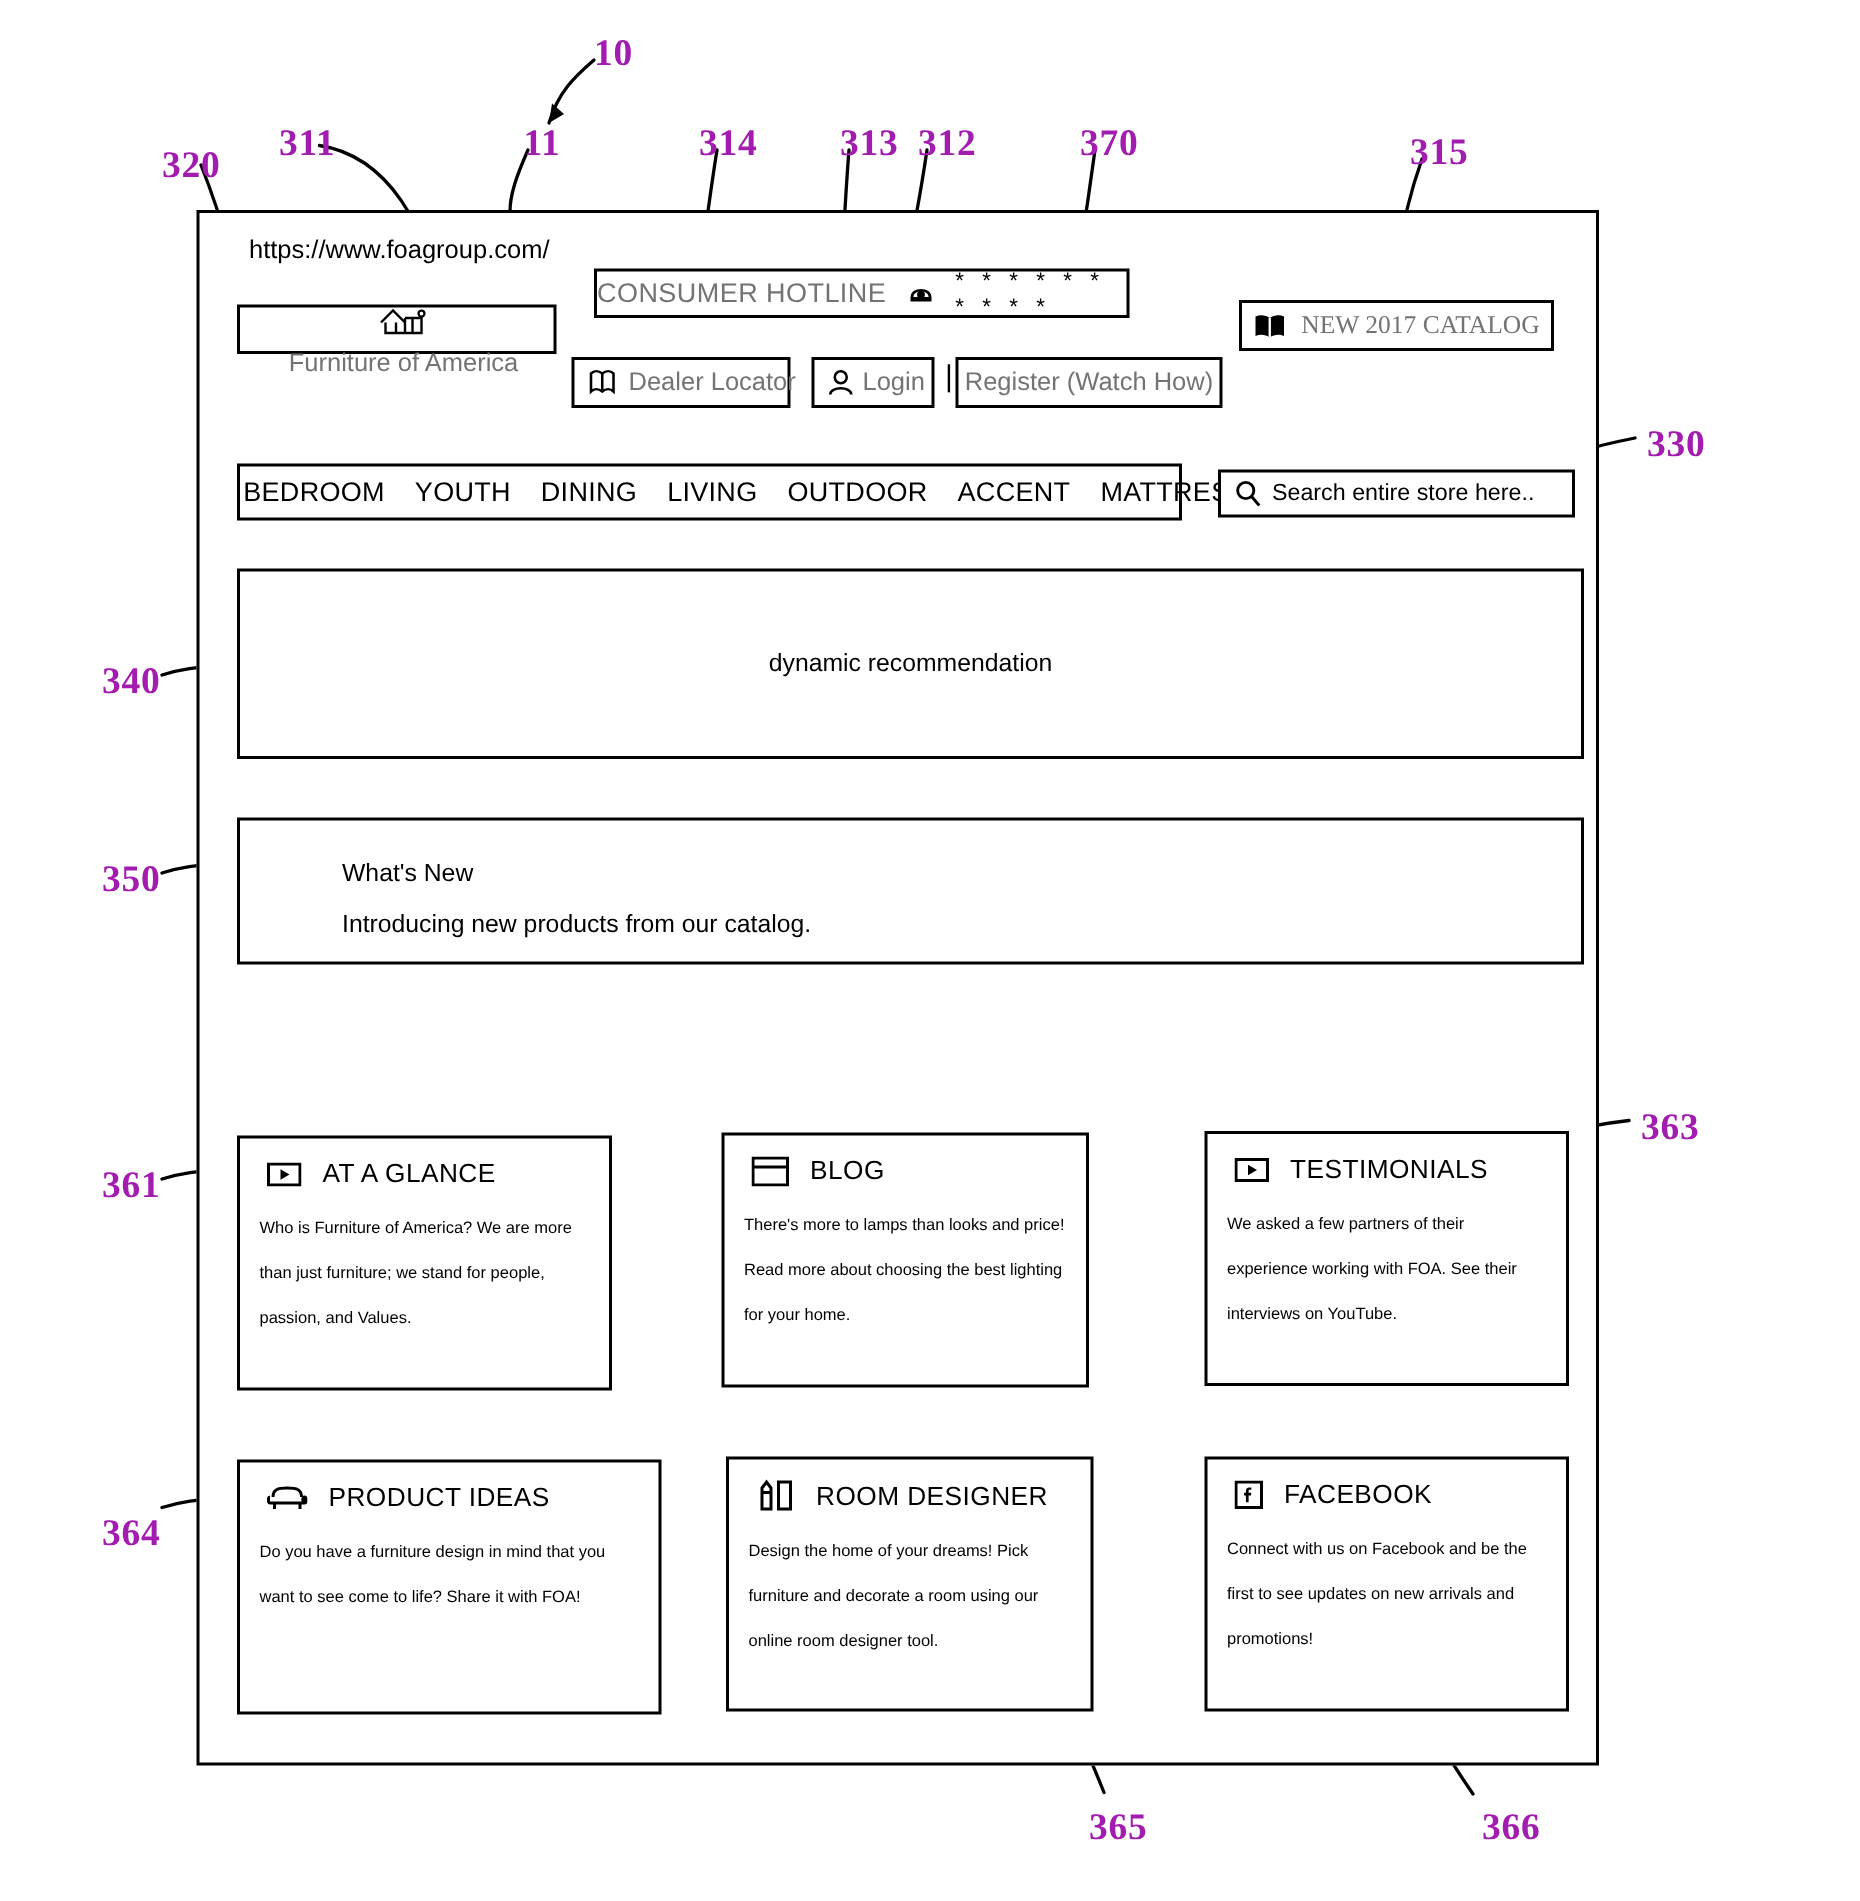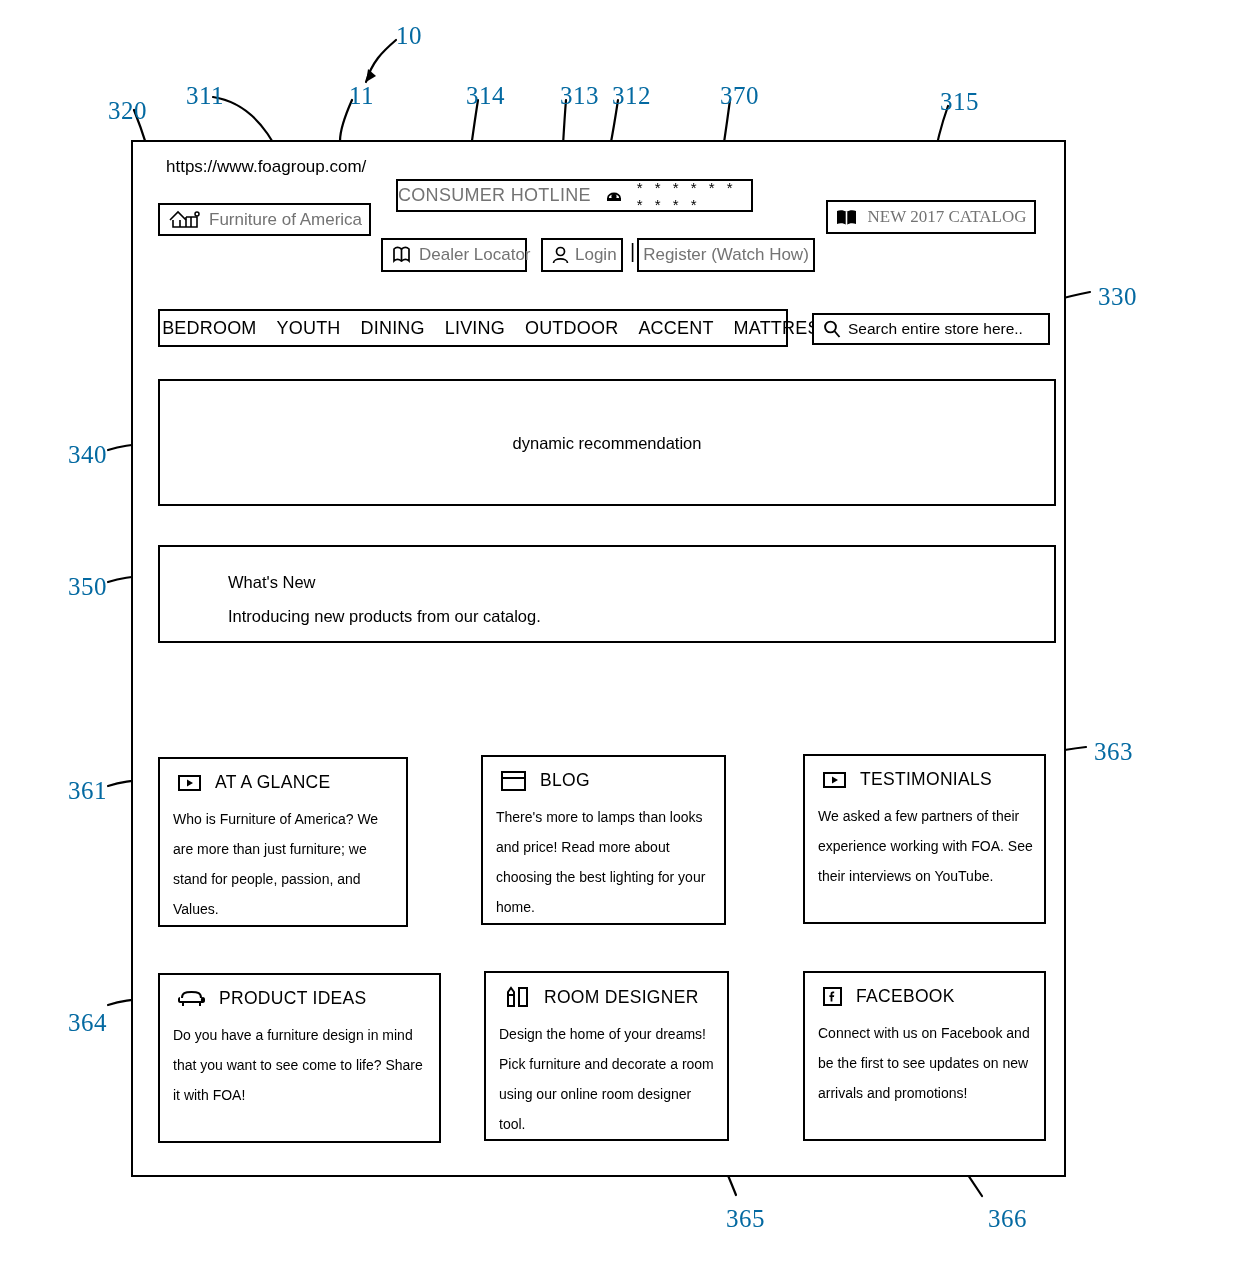--- a/index.html
+++ b/index.html
@@ -18,23 +18,24 @@
     height: 1267px;
     background: #ffffff;
     overflow: hidden;
   }
   
   .ref {
     position: absolute;
     font-family: "Liberation Serif", serif;
     font-size: 25px;
     letter-spacing: 0.5px;
-    color: #0369a1;
+    color: #a21caf;
     white-space: nowrap;
     user-select: none;
+    font-weight: bold;
   }
   
   #leaders {
     position: absolute;
     left: 0; top: 0;
     width: 1240px;
     height: 1267px;
     pointer-events: none;
   }
   
@@ -159,21 +160,21 @@
     gap: 14px;
     padding: 13px 0 0 18px;
   }
   .card-title {
     font-size: 17.5px;
     letter-spacing: 0.3px;
     white-space: nowrap;
   }
   .card-body {
     padding: 11px 11px 0 13px;
-    font-size: 14px;
+    font-size: 11px;
     line-height: 30px;
   }
   .icon { display: inline-flex; align-items: center; justify-content: center; }
   svg { display: block; }
 </style>
 </head>
 <body>
 
 <div id="figure">
 
@@ -236,21 +237,21 @@
   <div class="ref" style="left:68px;top:777px;">361</div>
   <div class="ref" style="left:68px;top:1009px;">364</div>
   <div class="ref" style="left:726px;top:1205px;">365</div>
   <div class="ref" style="left:988px;top:1205px;">366</div>
 
   <div class="frame"></div>
 
   <div class="url">https://www.foagroup.com/</div>
 
   <div class="box" id="logo-box">
-    <div class="lft" style="height:100%;">
+    <div class="lft" style="height:100%;flex-direction:column;">
       <span class="icon">
         <svg width="32" height="19" viewBox="0 0 32 19">
           <g fill="none" stroke="#000" stroke-width="1.6">
             <path d="M1,10 L9,2 L17,10"></path>
             <path d="M4,10 L4,17 L28,17 L28,7 L17,7"></path>
             <path d="M11,10 L11,17"></path>
             <path d="M17,7 L17,17"></path>
             <path d="M22,7 L22,17"></path>
           </g>
           <circle cx="28" cy="4" r="2" fill="none" stroke="#000" stroke-width="1.5"></circle>

